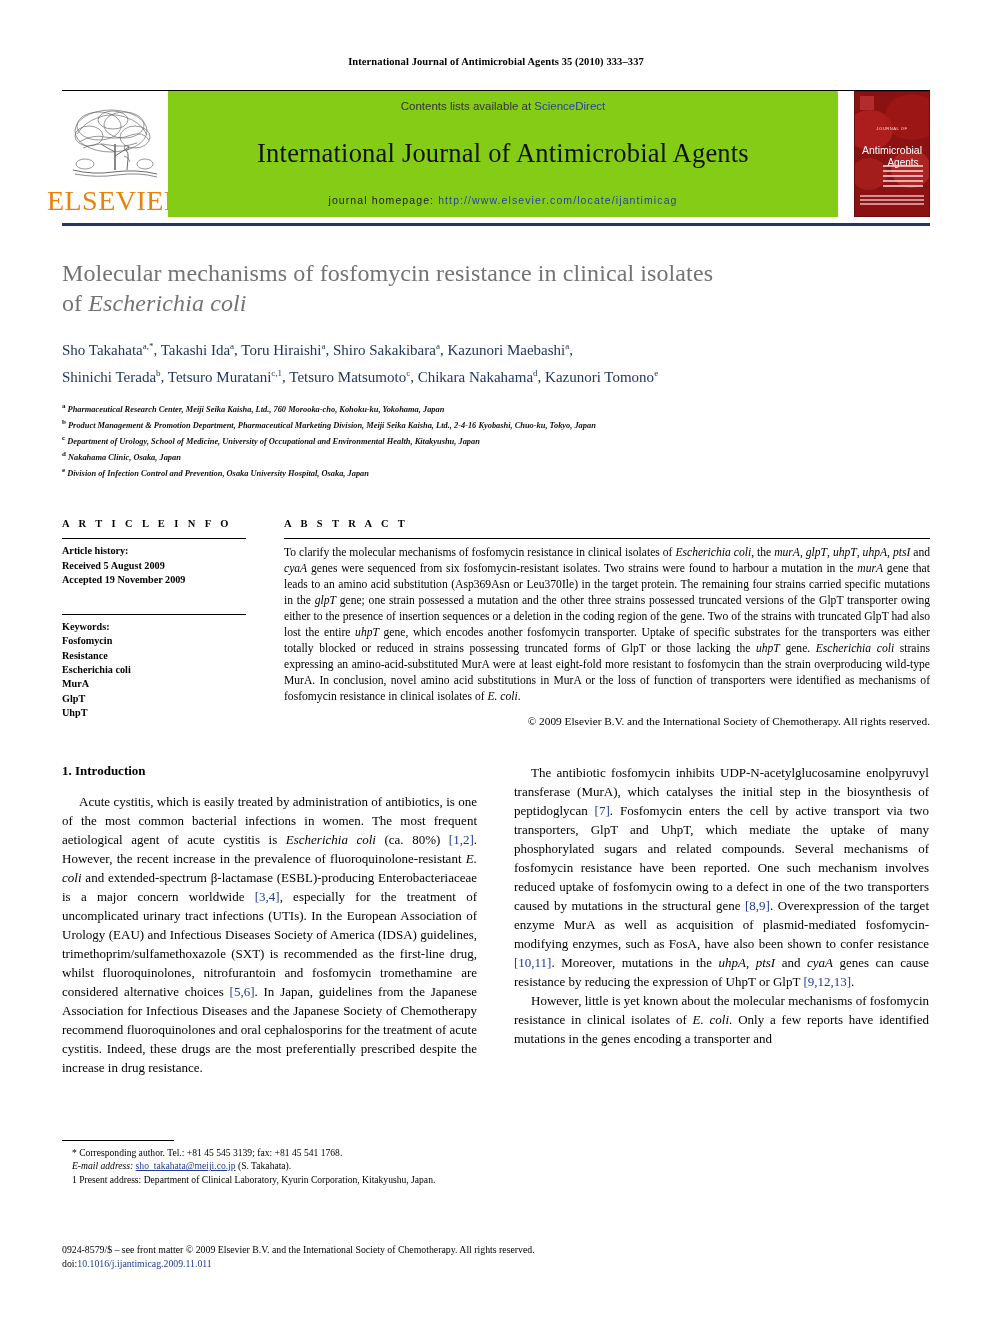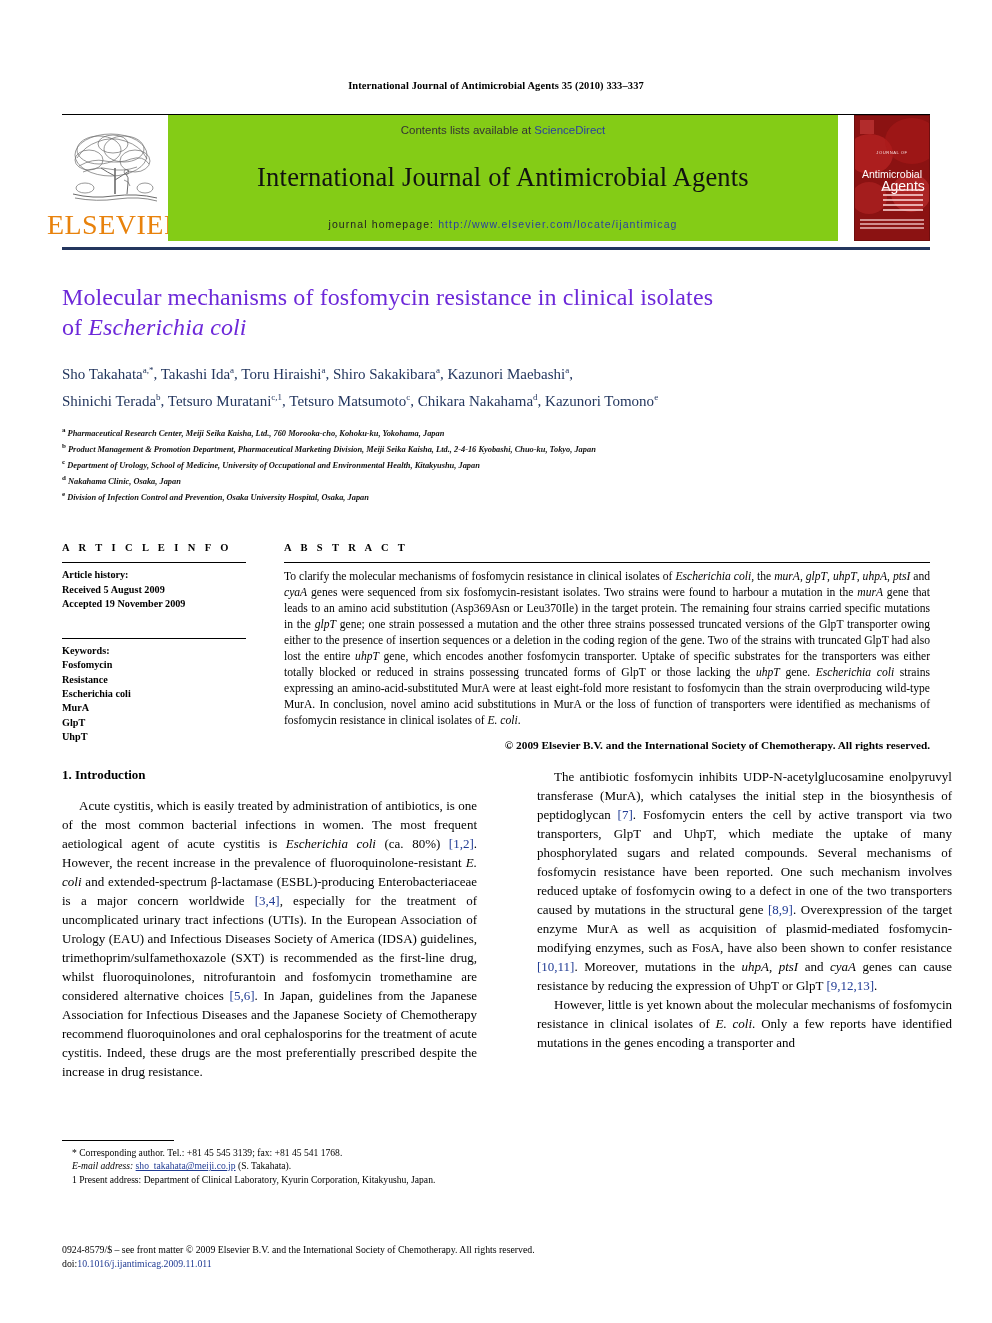--- a/index.html
+++ b/index.html
@@ -21,21 +21,21 @@
     position: relative;
     box-sizing: border-box;
     padding: 0 62px;
   }
 
   
   .running-head {
     text-align: center;
     font-size: 10.5px;
     font-weight: bold;
-    padding-top: 80px;
+    padding-top: 56px;
     letter-spacing: .1px;
   }
 
   
   .masthead-rule {
     border-top: 1.6px solid #000;
     margin-top: 23px;
   }
   .masthead {
     display: flex;
@@ -115,21 +115,21 @@
   .cover-jof {
     position:absolute; top:34px; left:0; right:0; text-align:center;
     font-family:"Liberation Sans", sans-serif; font-size:4.2px; color:#f2d9d9;
     letter-spacing:.5px;
   }
   .cover-title {
     position:absolute; top:53px; left:0; right:0; text-align:center;
     font-family:"Liberation Sans", sans-serif; color:#fff;
     font-size:10.5px; line-height:11.5px; font-weight:500;
   }
-  .cover-title .small2 { font-size:14px; display:block;padding-left:22px; }
+  .cover-title .small2 { font-size:10px; display:block;padding-left:22px; }
   .cover-lines {
     position:absolute; top:73px; right:6px; width:40px;
   }
   .cover-lines i {
     display:block; height:2px; margin-bottom:3px;
     background:rgba(255,220,220,.75);
   }
   .cover-foot {
     position:absolute; bottom:5px; left:5px; right:5px; height:16px;
   }
@@ -139,21 +139,21 @@
   .bottom-rule {
     border-top: 3.2px solid #23365E;
     margin-top: 6px;
   }
 
   
   .article-title {
     font-size: 24px;
     line-height: 30px;
     font-weight: normal;
-    color: #6d28d9;
+    color: #737373;
     margin: 32px 0 0 0;
     letter-spacing: .1px;
   }
   .article-title i { font-style: italic; }
   .authors {
     font-size: 15px;
     line-height: 23px;
     color: #23365E;
     margin-top: 17px;
   }
@@ -202,28 +202,27 @@
     font-size: 11.6px;
     line-height: 16px;
     text-align: justify;
     padding-top: 6px;
     color: #000;
   }
   .abstract-copy {
     font-size: 11.3px;
     text-align: right;
     margin-top: 10px;
-    font-weight: bold;
   }
 
   
   .body-cols {
     display: flex;
-    margin-top: 14px;
-    gap: 60px;
+    margin-top: 34px;
+    gap: 37px;
   }
   .bcol { width: 415px; flex: 0 0 415px; }
   .h1 {
     font-size: 13px;
     font-weight: bold;
     margin: 0 0 13px 0;
   }
   p.para {
     font-size: 13px;
     line-height: 19px;

